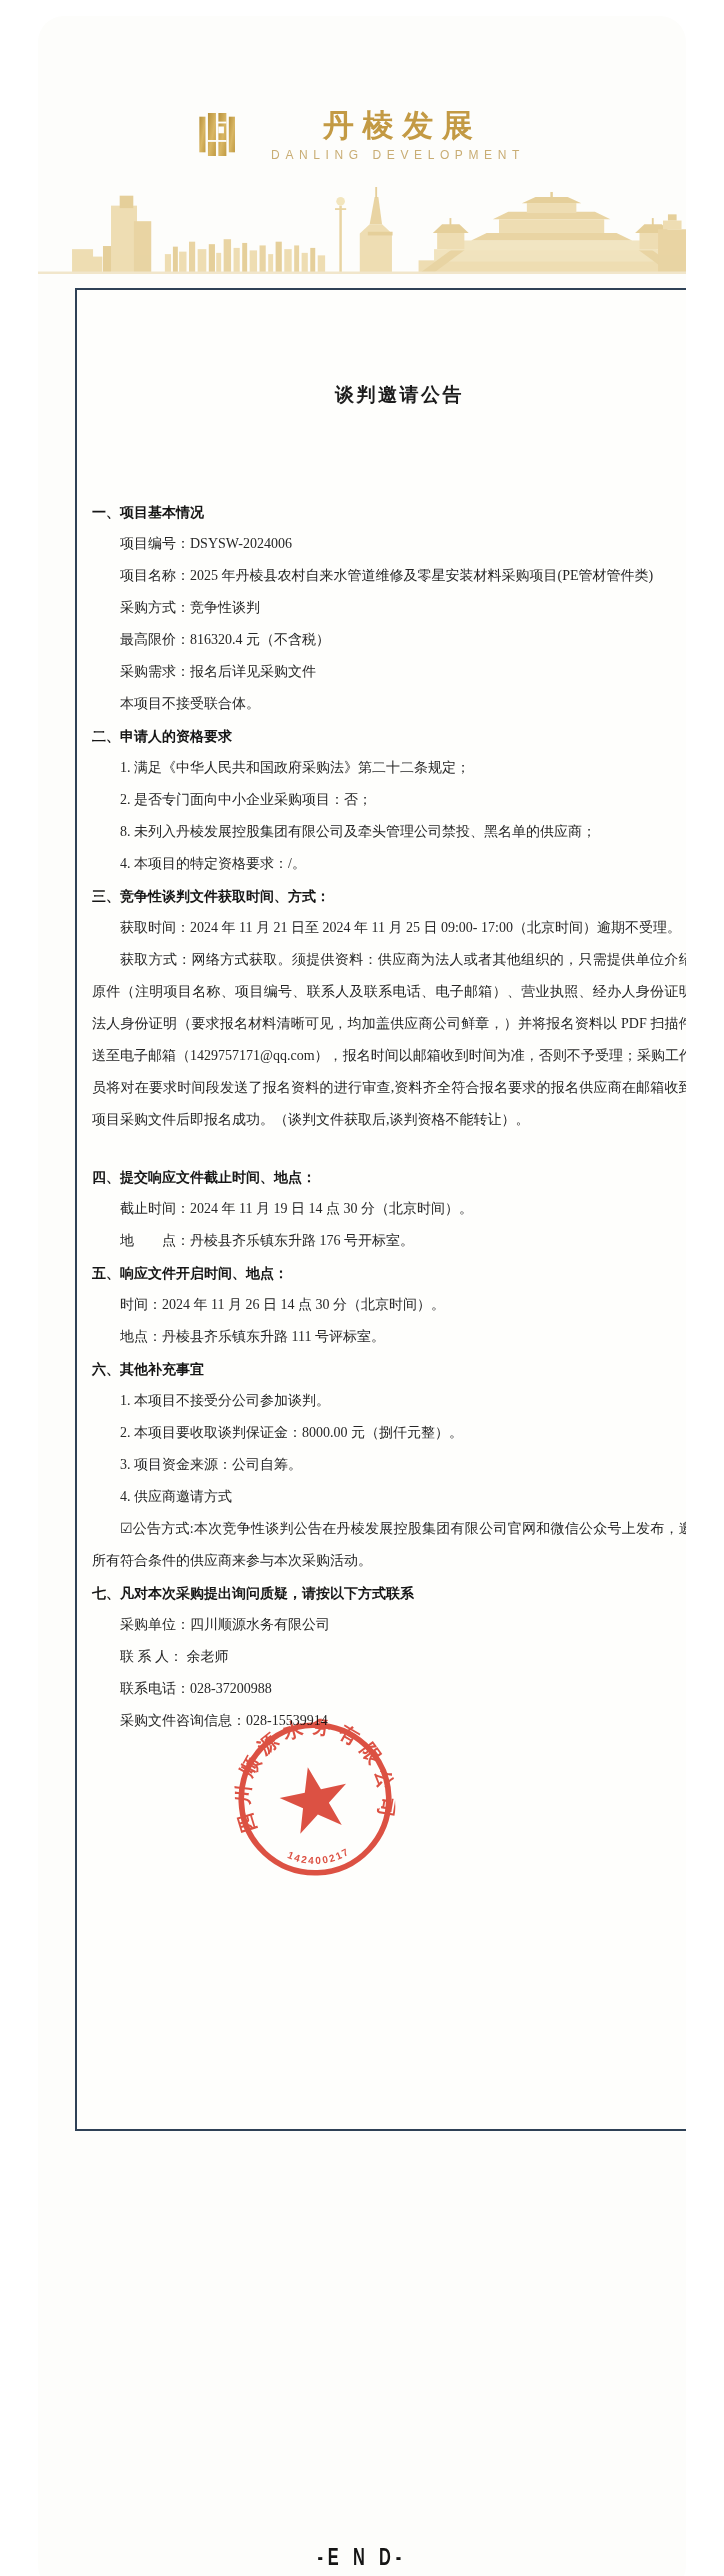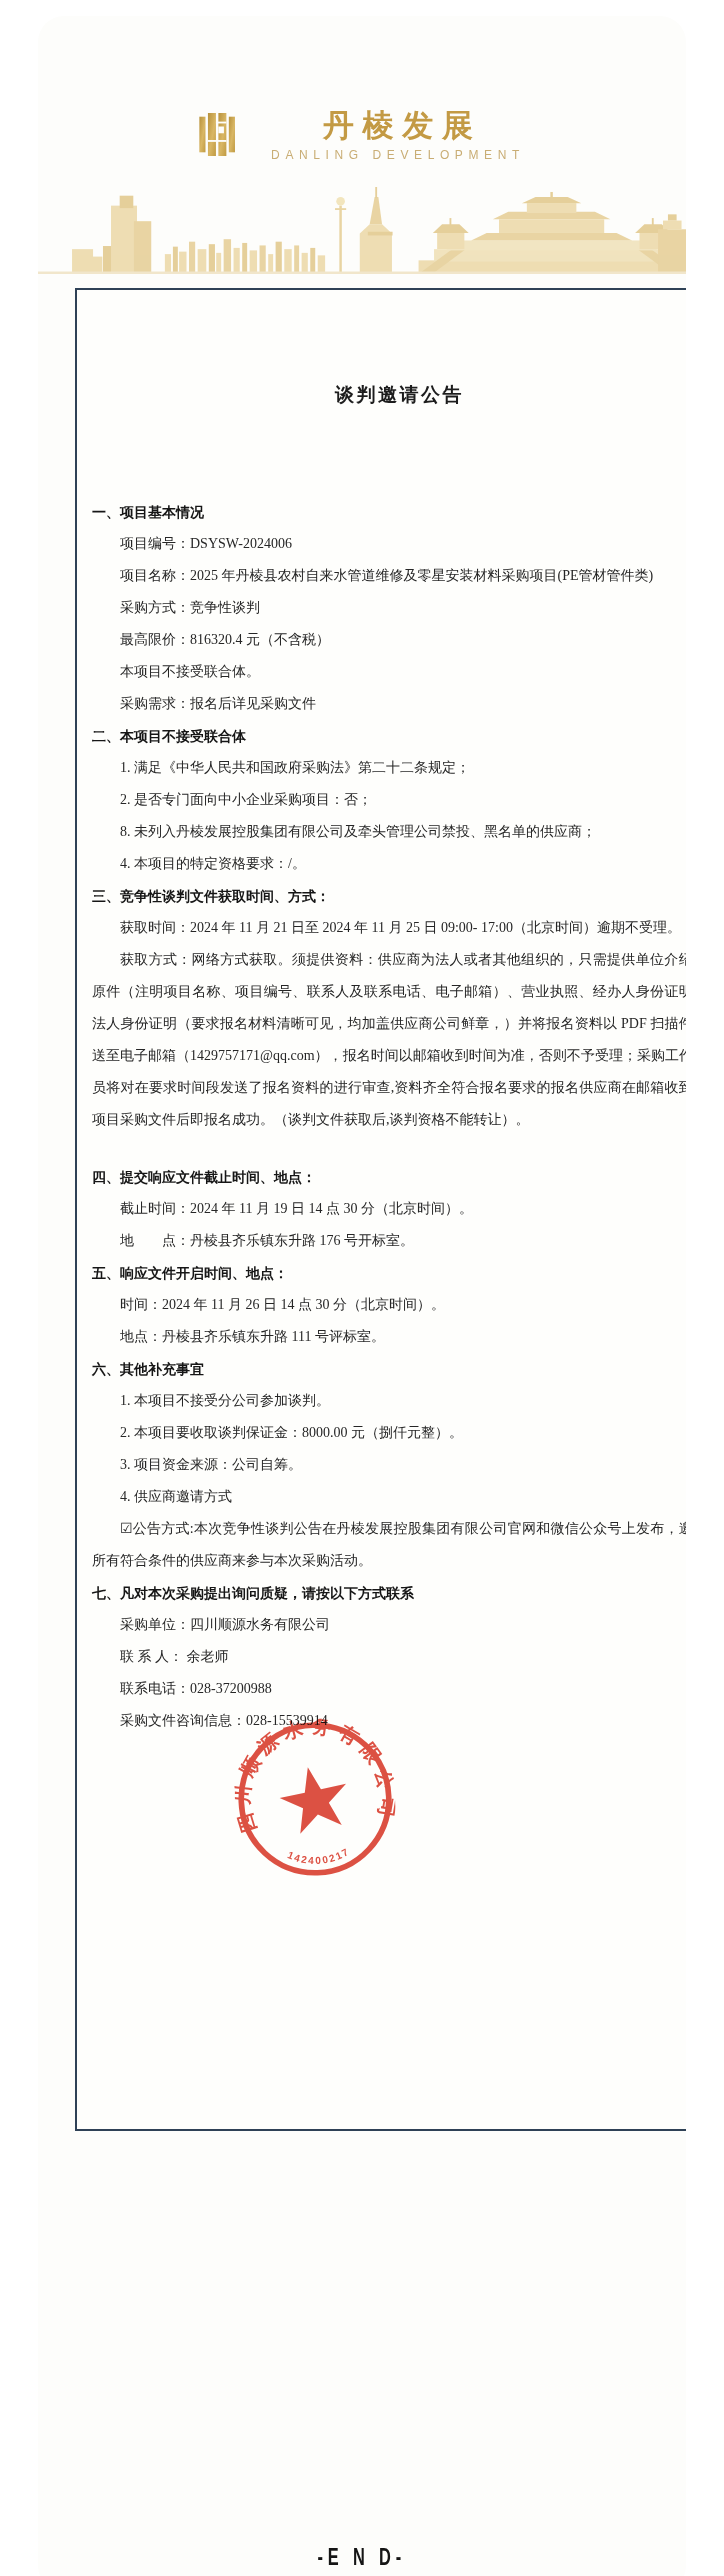--- a/index.html
+++ b/index.html
@@ -172,23 +172,23 @@
   </svg>
 
   <main class="doc-frame">
     <h1 class="doc-title">谈判邀请公告</h1>
     <div class="doc-body" id="doc-body">
         <p class="sec-h">一、项目基本情况</p>
         <p class="body-p">项目编号：DSYSW-2024006</p>
         <p class="body-p">项目名称：2025 年丹棱县农村自来水管道维修及零星安装材料采购项目(PE管材管件类)</p>
         <p class="body-p">采购方式：竞争性谈判</p>
         <p class="body-p">最高限价：816320.4 元（不含税）</p>
+        <p class="body-p">采购需求：报名后详见采购文件</p>
         <p class="body-p">本项目不接受联合体。</p>
-        <p class="body-p">采购需求：报名后详见采购文件</p>
-        <p class="sec-h">二、本项目不接受联合体</p>
+        <p class="sec-h">二、申请人的资格要求</p>
         <p class="body-p">1. 满足《中华人民共和国政府采购法》第二十二条规定；</p>
         <p class="body-p">2. 是否专门面向中小企业采购项目：否；</p>
         <p class="body-p">8. 未列入丹棱发展控股集团有限公司及牵头管理公司禁投、黑名单的供应商；</p>
         <p class="body-p">4. 本项目的特定资格要求：/。</p>
         <p class="sec-h">三、竞争性谈判文件获取时间、方式：</p>
         <p class="body-p">获取时间：2024 年 11 月 21 日至 2024 年 11 月 25 日 09:00- 17:00（北京时间）逾期不受理。</p>
         <p class="body-p">获取方式：网络方式获取。须提供资料：供应商为法人或者其他组织的，只需提供单位介绍信原件（注明项目名称、项目编号、联系人及联系电话、电子邮箱）、营业执照、经办人身份证明、法人身份证明（要求报名材料清晰可见，均加盖供应商公司鲜章，）并将报名资料以 PDF 扫描件发送至电子邮箱（1429757171@qq.com），报名时间以邮箱收到时间为准，否则不予受理；采购工作人员将对在要求时间段发送了报名资料的进行审查,资料齐全符合报名要求的报名供应商在邮箱收到本项目采购文件后即报名成功。（谈判文件获取后,谈判资格不能转让）。</p>
         <p class="sec-h gap-top">四、提交响应文件截止时间、地点：</p>
         <p class="body-p">截止时间：2024 年 11 月 19 日 14 点 30 分（北京时间）。</p>
         <p class="body-p">地　　点：丹棱县齐乐镇东升路 176 号开标室。</p>

